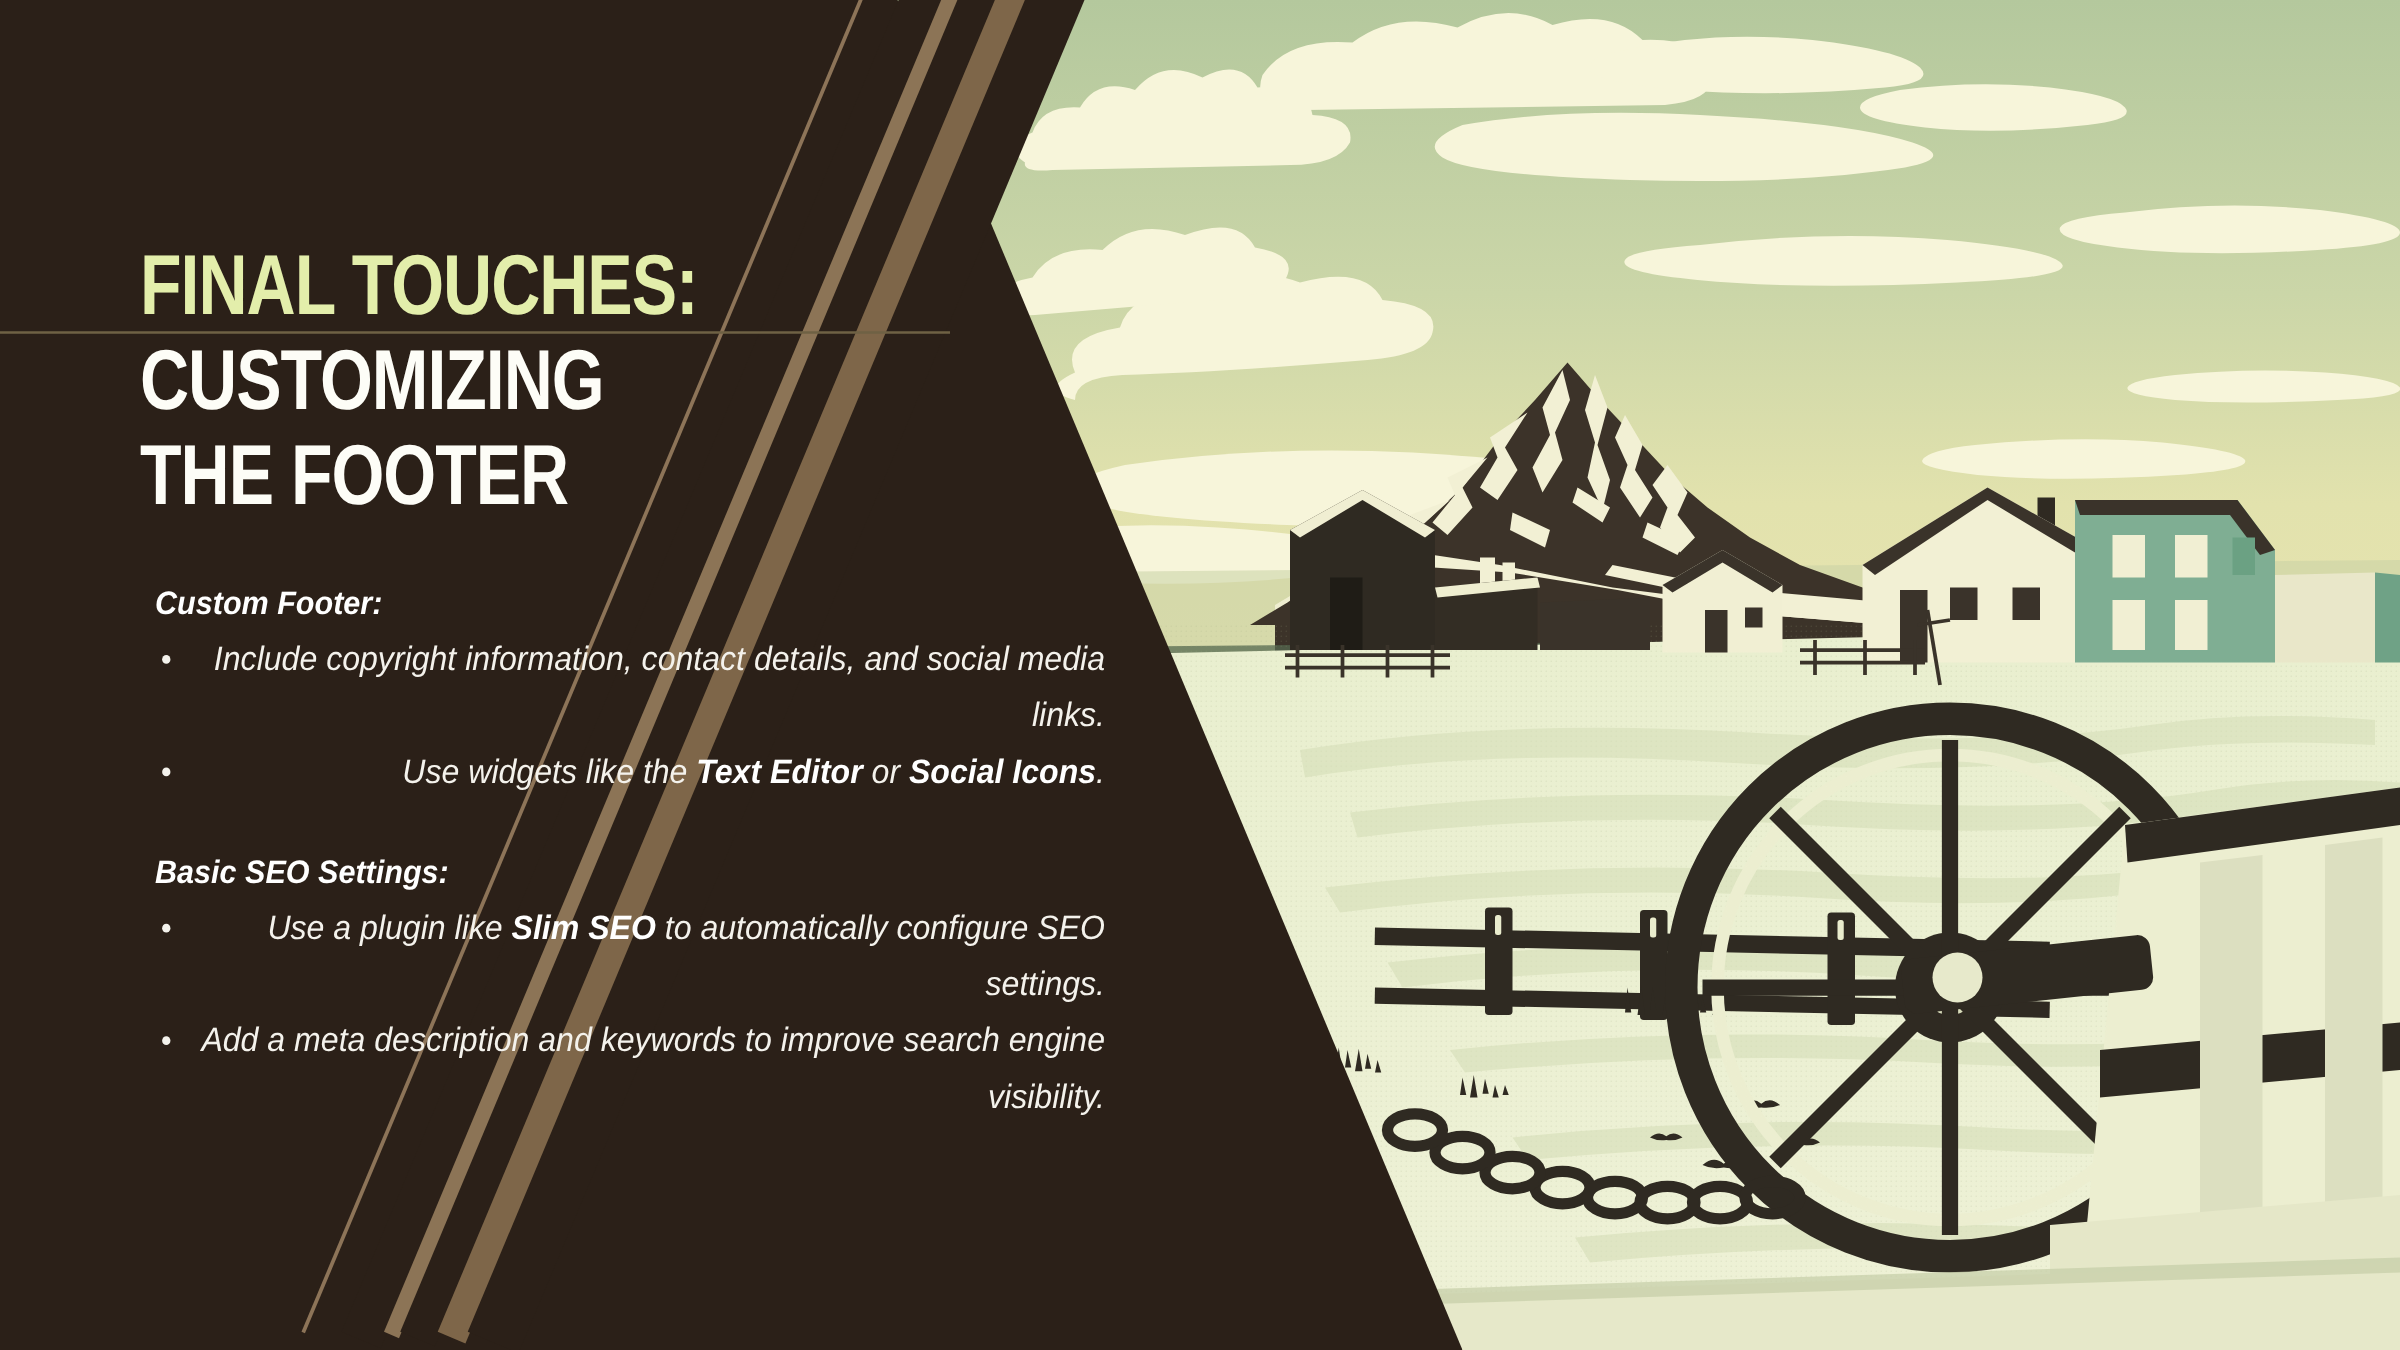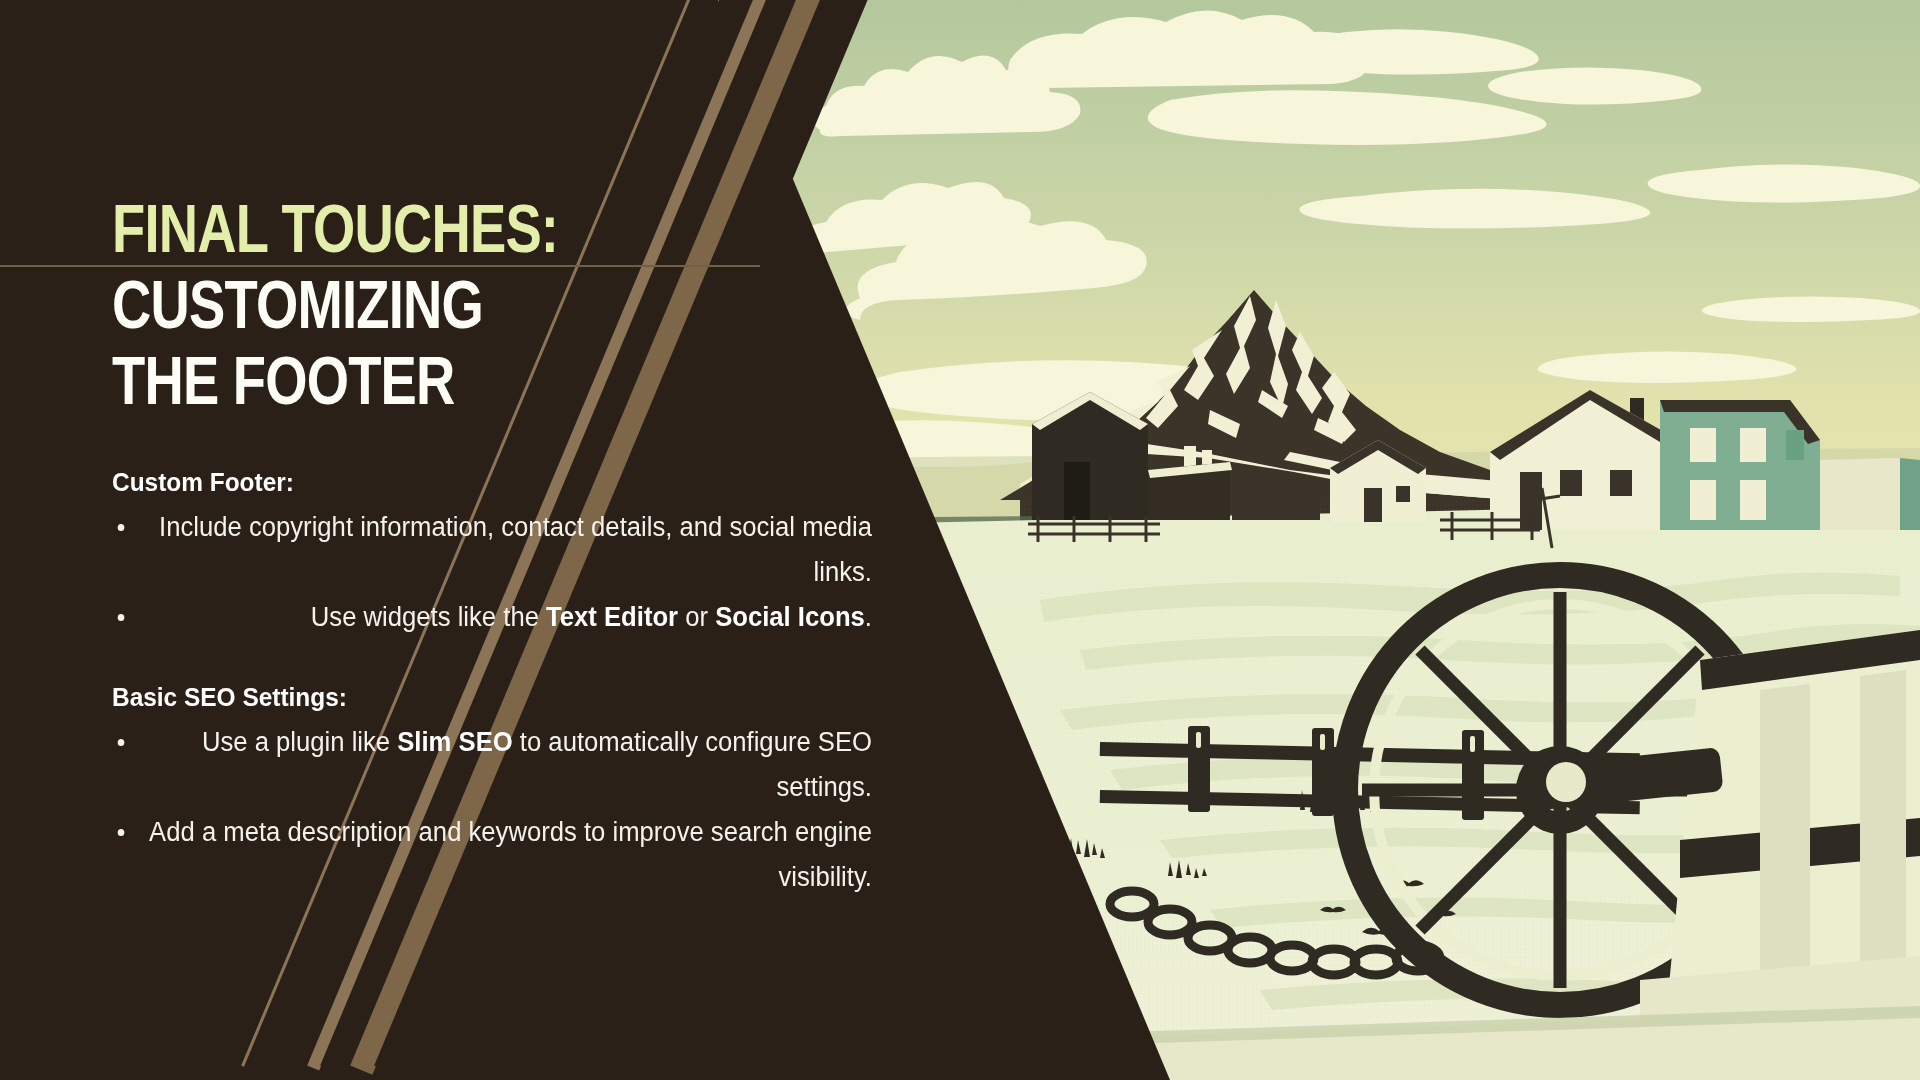--- a/index.html
+++ b/index.html
@@ -66,21 +66,21 @@
     font-size:68px;
     line-height:76px;
     letter-spacing:-1px;
     transform: scaleX(0.80);
     transform-origin: left center;
     white-space:nowrap;
   }
   #title-1{ color:#e3eeab; }
   .title-white{ color:#fdfdf7; }
 
-  #body-block{ position:absolute; left:112px; top:465px; width:800px; z-index:11; }
+  #body-block{ position:absolute; left:124px; top:465px; width:800px; z-index:11;font-style:italic; }
 
   .sec-head{
     color:#ffffff; font-weight:bold; font-size:26px; line-height:34px;
     letter-spacing:0px; margin-bottom:6px;
     transform:scaleX(0.94); transform-origin:left center;
   }
   ul.bullets{ list-style:none; margin:0 0 0 0; padding:0;text-align:right; }
   ul.bullets li{
     position:relative; color:#f4f2ec; font-size:27px; line-height:45px;
     padding-left:33px; max-width:800px;

